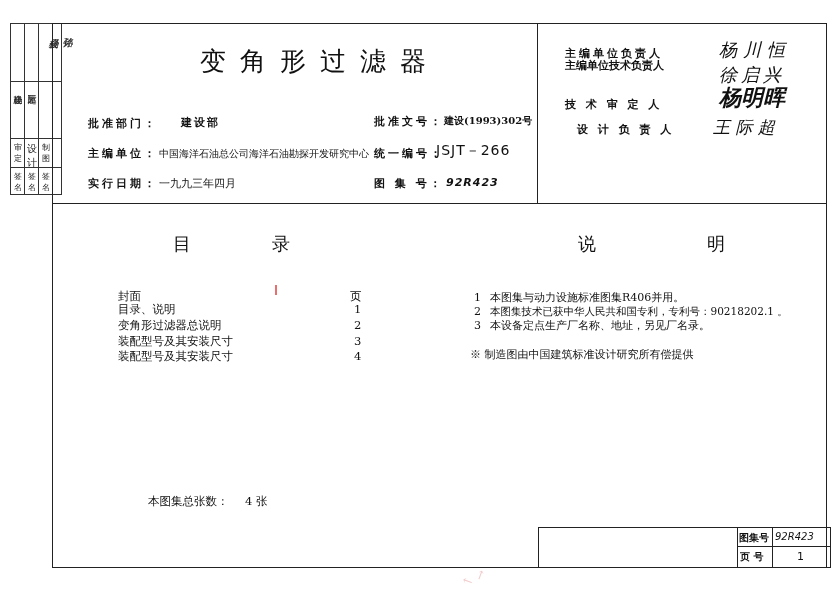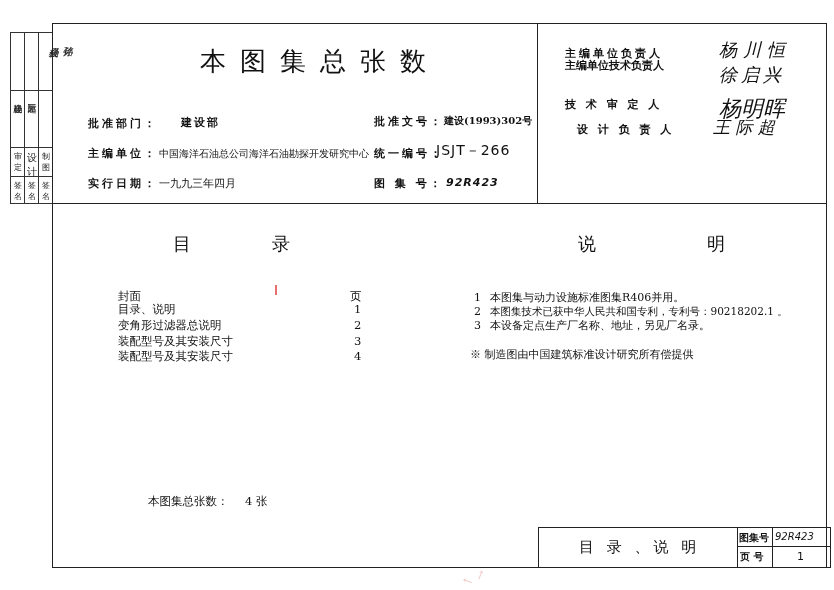--- a/index.html
+++ b/index.html
@@ -2,21 +2,21 @@
 <html><head>
 <meta charset="utf-8">
 <style>
   html, body { margin:0; padding:0; }
   body { width:834px; height:590px; background:#ffffff; position:relative; overflow:hidden;
          font-family:"DejaVu Serif","Liberation Serif",serif; color:#111; }
   .abs { position:absolute; }
   .frame { left:52px; top:23px; width:775px; height:545px; border:1.5px solid #222; box-sizing:border-box; }
   .hline { position:absolute; height:0; border-top:1.5px solid #222; }
   .vline { position:absolute; width:0; border-left:1.5px solid #222; }
-  .stamp { left:10px; top:32px; width:43px; height:172px; border:1px solid #333; box-sizing:border-box; }
+  .stamp { left:10px; top:23px; width:52px; height:172px; border:1px solid #333; box-sizing:border-box; }
   .stamp .col { position:absolute; top:0; bottom:0; border-left:1px solid #333; }
   .stamp .row { position:absolute; left:0; right:0; border-top:1px solid #333; }
   .stamp .cell { position:absolute; writing-mode:vertical-rl; font-size:10px; color:#222; text-align:center; }
   .sig { font-family:"DejaVu Serif",serif; font-style:italic;margin-left:36px; }
   .title { left:200px; top:44px; font-size:26px; letter-spacing:14px; }
   .lbl { font-size:11px; letter-spacing:3px; font-weight:bold; }
   .val { font-size:11px; }
   .mono { font-family:"DejaVu Sans",sans-serif; }
   .toc-head { font-size:18px; }
   .toc-item { font-size:11.5px; line-height:13.5px; }
@@ -42,21 +42,21 @@
   <span class="cell" style="left:29px;top:118px;width:12px;font-size:8px;writing-mode:horizontal-tb">制图</span>
   <span class="cell" style="left:1px;top:147px;width:12px;font-size:8px;writing-mode:horizontal-tb">签名</span>
   <span class="cell" style="left:15px;top:147px;width:12px;font-size:8px;writing-mode:horizontal-tb">签名</span>
   <span class="cell" style="left:29px;top:147px;width:12px;font-size:8px;writing-mode:horizontal-tb">签名</span>
 </div>
 
 <div class="abs frame"></div>
 <div class="hline" style="left:52px;top:203px;width:775px"></div>
 <div class="vline" style="left:537px;top:23px;height:180px"></div>
 
-<div class="abs title">本图集总张数</div>
+<div class="abs title">变角形过滤器</div>
 
 <div class="abs lbl" style="left:88px;top:116px">批准部门：</div>
 <div class="abs val" style="left:181px;top:115px;font-weight:bold;letter-spacing:2px">建设部</div>
 <div class="abs lbl" style="left:88px;top:146px">主编单位：</div>
 <div class="abs val" style="left:159px;top:147px;font-size:10px">中国海洋石油总公司海洋石油勘探开发研究中心</div>
 <div class="abs lbl" style="left:88px;top:176px">实行日期：</div>
 <div class="abs val" style="left:159px;top:176px">一九九三年四月</div>
 
 <div class="abs lbl" style="left:374px;top:114px">批准文号：</div>
 <div class="abs val" style="left:444px;top:114px;font-size:10px;font-weight:bold">建设(1993)302号</div>
@@ -64,21 +64,21 @@
 <div class="abs mono" style="left:436px;top:142px;font-size:14px;letter-spacing:1px">JSJT－266</div>
 <div class="abs lbl" style="left:374px;top:176px">图 集 号：</div>
 <div class="abs mono" style="left:446px;top:176px;font-size:11px;font-style:italic;font-weight:bold;letter-spacing:1px">92R423</div>
 
 <div class="abs" style="left:565px;top:46px;width:255px">
   <div style="position:absolute;top:0;left:0" class="lbl">主编单位负责人</div>
   <div style="position:absolute;top:-8px;left:118px;font-size:18px;letter-spacing:6px" class="sig">杨川恒</div>
   <div style="position:absolute;top:12px;left:0;letter-spacing:0" class="lbl">主编单位技术负责人</div>
   <div style="position:absolute;top:17px;left:118px;font-size:18px;letter-spacing:4px" class="sig">徐启兴</div>
   <div style="position:absolute;top:51px;left:0" class="lbl">技 术 审 定 人</div>
-  <div style="position:absolute;top:48px;left:118px;font-size:22px;font-weight:normal" class="sig">杨明晖</div>
+  <div style="position:absolute;top:37px;left:118px;font-size:22px;font-weight:bold" class="sig">杨明晖</div>
   <div style="position:absolute;top:76px;left:12px" class="lbl">设 计 负 责 人</div>
   <div style="position:absolute;top:70px;left:112px;font-size:17px" class="sig">王 际 超</div>
 </div>
 
 <div class="abs toc-head" style="left:173px;top:232px">目</div>
 <div class="abs toc-head" style="left:272px;top:232px">录</div>
 <div class="abs" style="left:275px;top:285px;width:2px;height:10px;background:#e03030;opacity:0.7"></div>
 <div class="abs toc-item" style="left:350px;top:290px">页</div>
 
 <div class="abs" style="left:118px;top:290px;width:250px">
@@ -106,20 +106,19 @@
   <div class="note" style="position:absolute;top:14px;left:16px;white-space:nowrap;font-size:10.5px">本图集技术已获中华人民共和国专利，专利号：90218202.1 。</div>
   <div class="note" style="position:absolute;top:28px;left:0">3</div>
   <div class="note" style="position:absolute;top:28px;left:16px;white-space:nowrap">本设备定点生产厂名称、地址，另见厂名录。</div>
 </div>
 <div class="abs note" style="left:470px;top:348px;white-space:nowrap">※ 制造图由中国建筑标准设计研究所有偿提供</div>
 
 <div class="abs tb">
   <div class="vline" style="left:198px;top:0;height:39px;border-left-width:1px"></div>
   <div class="vline" style="left:233px;top:0;height:39px;border-left-width:1px"></div>
   <div class="hline" style="left:198px;top:18px;width:93px;border-top-width:1px"></div>
-  <div class="tb-cell" style="left:40px;top:10px;font-size:15px;letter-spacing:4px">目 录 、说 明</div>
   <div class="tb-cell" style="left:200px;top:3px;font-size:10px;font-weight:bold">图集号</div>
   <div class="tb-cell mono" style="left:236px;top:3px;font-size:10px;font-style:italic">92R423</div>
   <div class="tb-cell" style="left:201px;top:22px;font-size:10px;font-weight:bold">页  号</div>
   <div class="tb-cell mono" style="left:258px;top:22px;font-size:11px">1</div>
 </div>
 
 <div class="abs" style="left:462px;top:571px;font-size:12px;color:#f3c9c9;transform:rotate(-25deg)">↖ ↗</div>
 
 </body></html>

